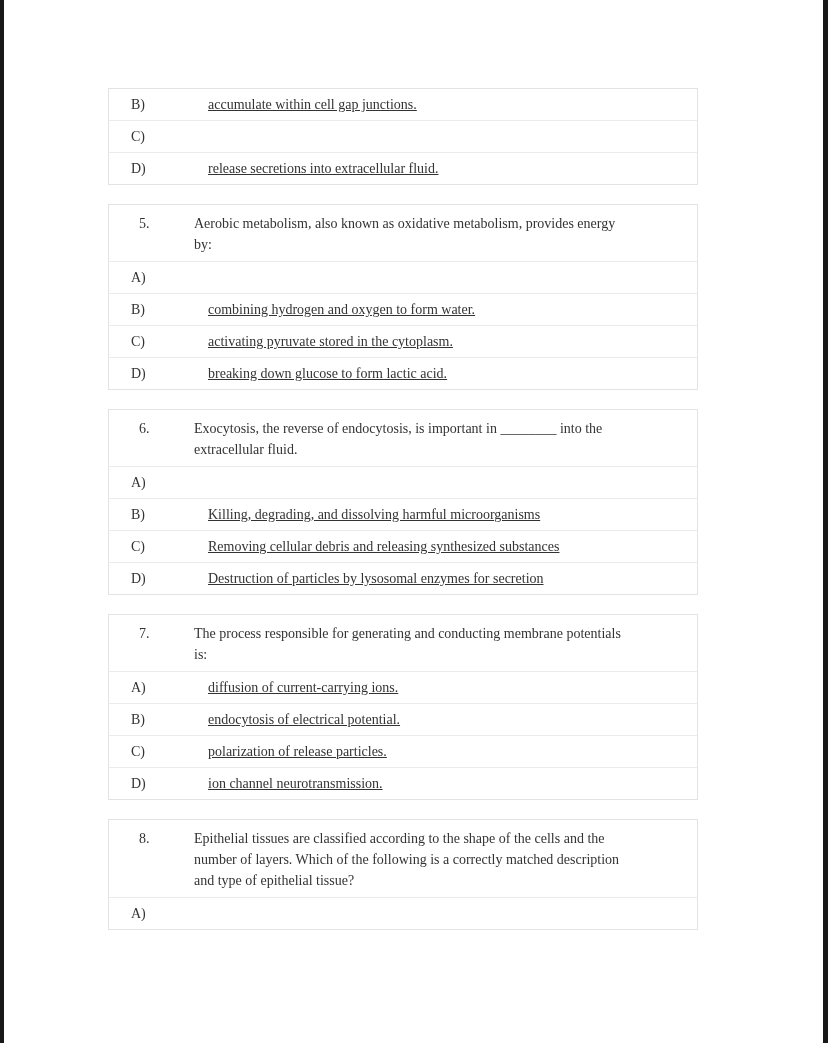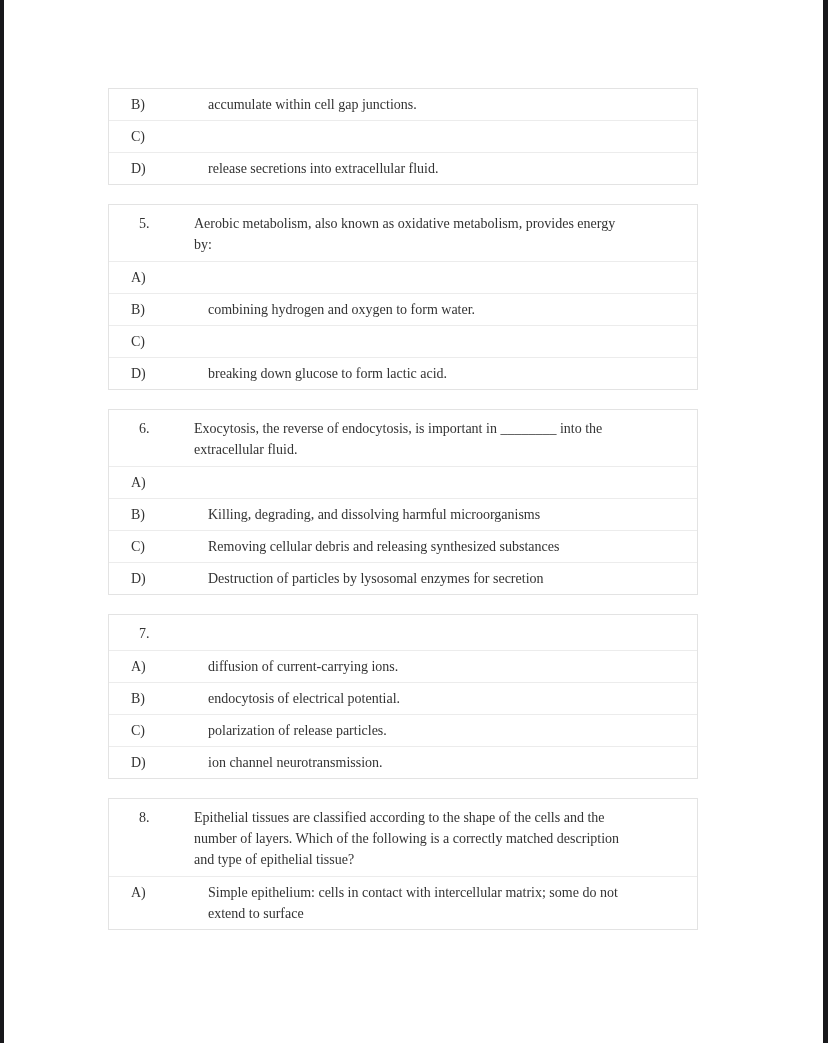--- a/index.html
+++ b/index.html
@@ -69,20 +69,21 @@
     padding-bottom: 5px;
   }
   .cell-letter {
     flex: 0 0 99px;
     padding-left: 22px;
   }
   .cell-otext {
     flex: 1 1 auto;
     padding-right: 12px;
     white-space: pre-line;
+    text-decoration: underline;
   }
 </style>
 </head>
 <body>
 
 <div class="edge-bar left"></div>
 <div class="edge-bar right"></div>
 
 <div class="doc">
 
@@ -108,20 +109,21 @@
     </div>
     <div class="row o-row">
       <div class="cell cell-letter">A)</div>
     </div>
     <div class="row o-row">
       <div class="cell cell-letter">B)</div>
       <div class="cell cell-otext">combining hydrogen and oxygen to form water.</div>
     </div>
     <div class="row o-row">
       <div class="cell cell-letter">C)</div>
+      <div class="cell cell-otext">activating pyruvate stored in the cytoplasm.</div>
     </div>
     <div class="row o-row">
       <div class="cell cell-letter">D)</div>
       <div class="cell cell-otext">breaking down glucose to form lactic acid.</div>
     </div>
   </div>
 
   <div class="block">
     <div class="row q-row">
       <div class="cell cell-num">6.</div>
@@ -141,20 +143,22 @@
     </div>
     <div class="row o-row">
       <div class="cell cell-letter">D)</div>
       <div class="cell cell-otext">Destruction of particles by lysosomal enzymes for secretion</div>
     </div>
   </div>
 
   <div class="block">
     <div class="row q-row">
       <div class="cell cell-num">7.</div>
+      <div class="cell cell-qtext">The process responsible for generating and conducting membrane potentials
+is:</div>
     </div>
     <div class="row o-row">
       <div class="cell cell-letter">A)</div>
       <div class="cell cell-otext">diffusion of current-carrying ions.</div>
     </div>
     <div class="row o-row">
       <div class="cell cell-letter">B)</div>
       <div class="cell cell-otext">endocytosis of electrical potential.</div>
     </div>
     <div class="row o-row">
@@ -169,18 +173,16 @@
 
   <div class="block">
     <div class="row q-row">
       <div class="cell cell-num">8.</div>
       <div class="cell cell-qtext">Epithelial tissues are classified according to the shape of the cells and the
 number of layers. Which of the following is a correctly matched description
 and type of epithelial tissue?</div>
     </div>
     <div class="row o-row">
       <div class="cell cell-letter">A)</div>
-      <div class="cell cell-otext">Simple epithelium: cells in contact with intercellular matrix; some do not
-extend to surface</div>
     </div>
   </div>
 
 </div>
 
 </body></html>

